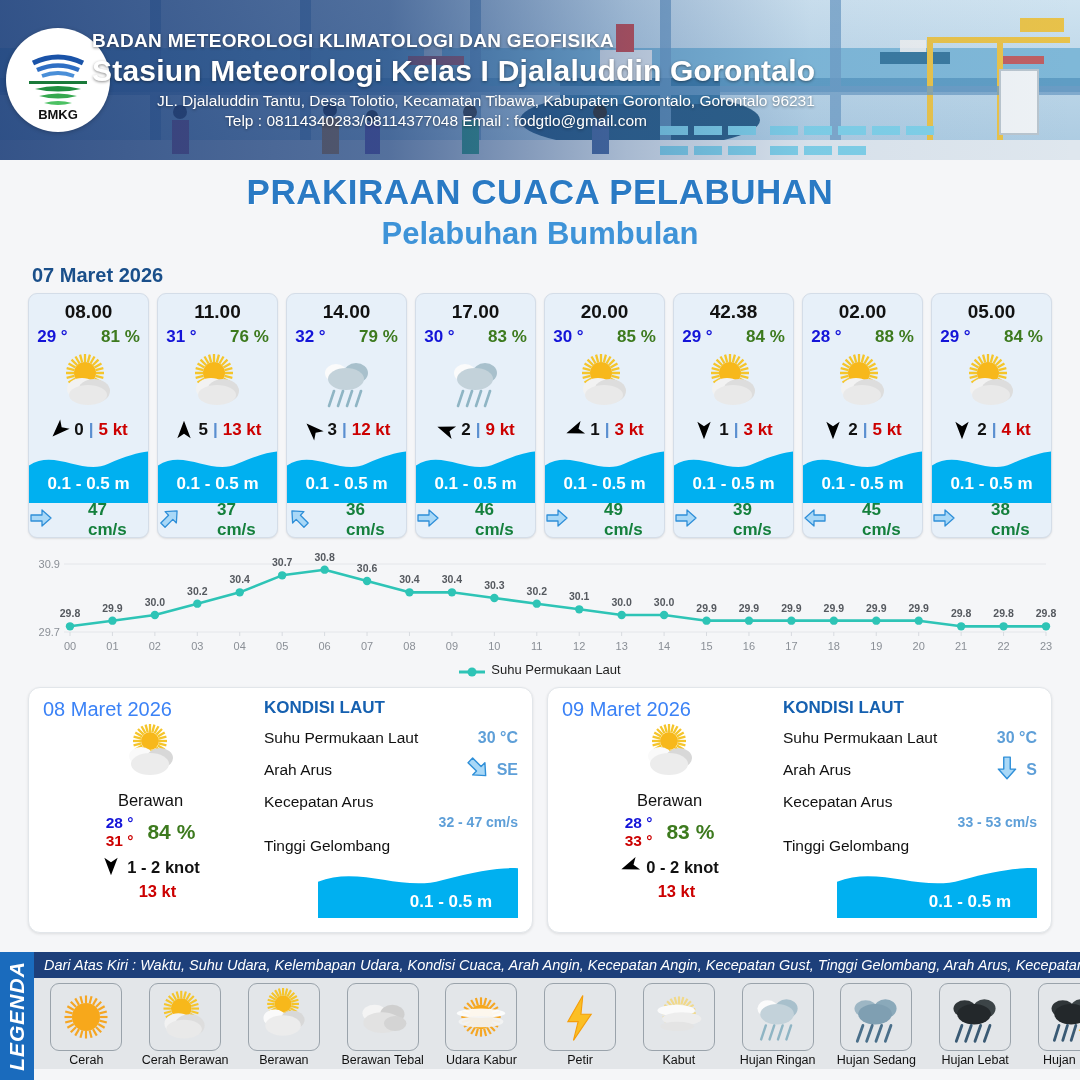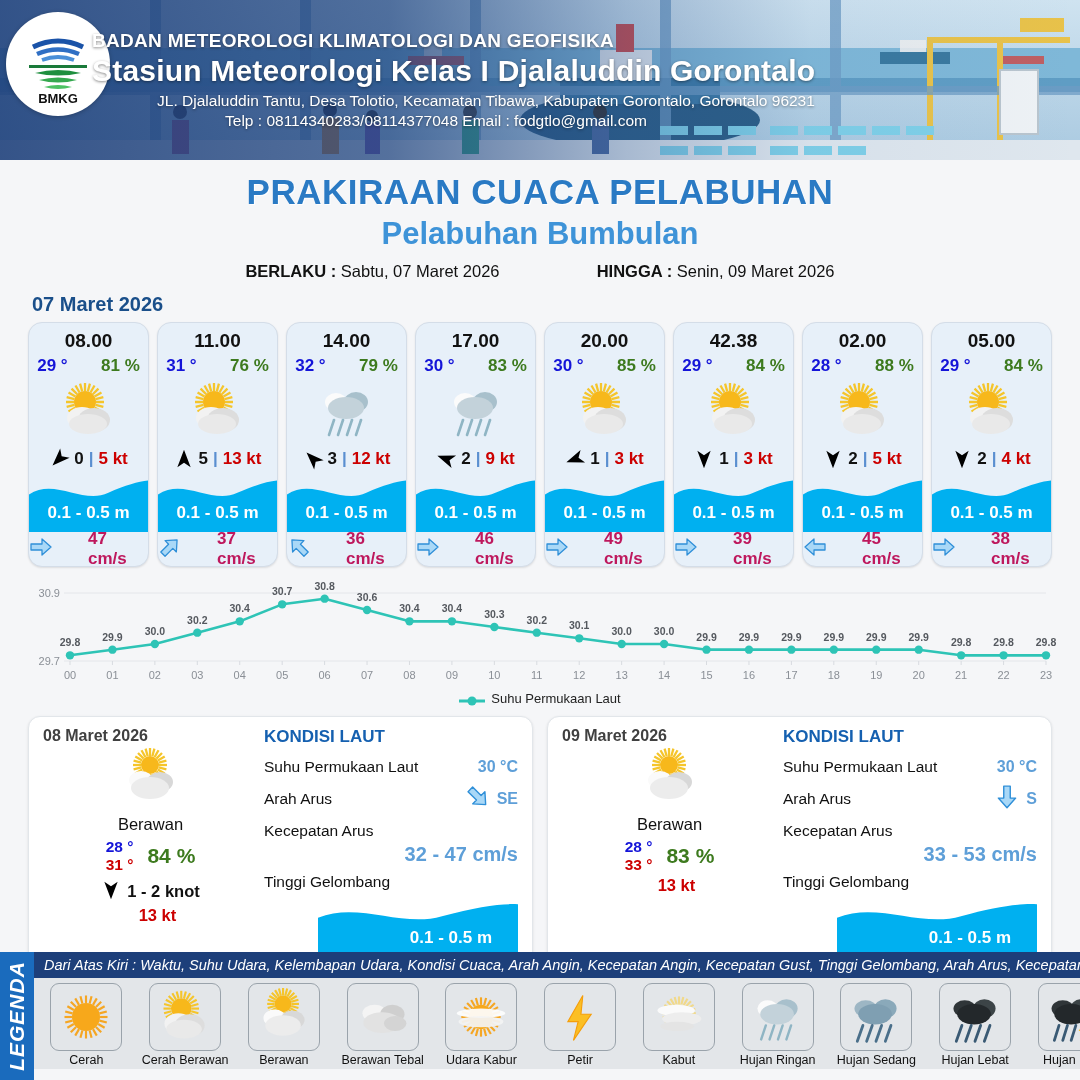--- a/index.html
+++ b/index.html
@@ -25,21 +25,21 @@
   }
   .hdr-text {
     position: absolute; left: 92px; top: 30px; right: 10px;
     color: #fff; text-shadow: 0 1px 3px rgba(0,0,0,.45);
   }
   .hdr-l1 { font-size: 19px; font-weight: bold; letter-spacing: .3px; }
   .hdr-l2 { font-size: 30px; font-weight: bold; margin-top: 2px; letter-spacing: .2px;}
   .hdr-l3 { font-size: 15.5px; margin-top: 4px; text-align:center; padding-right:190px;}
   .hdr-l4 { font-size: 15.5px; margin-top: 2px; text-align:center; padding-right:290px;}
   .logo {
-    position: absolute; left: 6px; top: 12px;
+    position: absolute; left: 6px; top: 28px;
     width: 104px; height: 104px; border-radius: 50%;
     background: #fff; display:flex; align-items:center; justify-content:center;
     box-shadow: 0 1px 4px rgba(0,0,0,.25);
   }
 
   
   .title-wrap { text-align: center; padding-top: 12px; }
   .title-main {
     font-size: 35px; font-weight: bold; color: #2a7ac4;
     letter-spacing: .5px; font-stretch: condensed;
@@ -51,78 +51,78 @@
   .validity .gap { display:inline-block; width: 88px; }
 
   
   .date-row { padding: 12px 0 6px 32px; }
   .date-label { font-size: 20px; font-weight: bold; color: #1a4f8a; }
 
   
   .cards { display: flex; gap: 8px; padding: 0 28px; }
   .card {
     width: 128px; background: #e7f0f9;
-    border: 1px solid #d4dde8; border-radius: 14px;
+    border: 1px solid #d4dde8; border-radius: 9px;
     overflow: hidden; position: relative;
     box-shadow: 0 1px 2px rgba(0,0,0,.10);
   }
   .c-time { text-align:center; font-size: 19px; font-weight: bold; color:#111; padding-top:7px;}
   .c-vals { display:flex; justify-content:space-around; align-items:center; padding: 4px 6px 0; }
   .c-temp { font-size: 17px; font-weight: bold; color: #1414d8; }
   .c-hum  { font-size: 17px; font-weight: bold; color: #3d7a1e; margin-left: 29px; }
   .c-icon { height: 66px; display:flex; align-items:center; justify-content:center; margin-top:2px;}
   .c-wind { display:flex; align-items:center; justify-content:center; gap:5px; height:30px; }
   .c-wdir { width:20px; height:20px; display:flex; align-items:center; justify-content:center;}
   .c-wdeg { font-size:17px; font-weight:bold; color:#111; }
   .c-bar  { color:#5a8fd0; font-size:17px; font-weight:bold; }
   .c-kt   { font-size:17px; font-weight:bold; color:#cc0000; }
   .c-wave { position: relative; height: 56px; margin-top:2px; }
   .c-wave svg { position:absolute; left:0; top:0; }
   .c-wavetxt {
     position:absolute; left:0; right:0; bottom:9px; text-align:center;
     font-size:17px; font-weight:bold; color:#fff;
   }
   .c-cur { display:flex; align-items:center; justify-content:center; gap:7px; height:34px; }
-  .c-curtxt { font-size:17px; font-weight:bold; color:#be185d;margin-left:28px; }
+  .c-curtxt { font-size:17px; font-weight:bold; color:#15803d;margin-left:28px; }
 
   
   .chart-box { position: relative; margin: 12px 24px 0 24px; height: 110px; }
   .chart-svg { display:block; }
   .chart-legend {
     display:flex; align-items:center; justify-content:center; gap:6px;
     margin-top: 2px; font-size: 13px; color:#222;
   }
   .cl-mark { width:26px; height:10px; position:relative; }
 
   
   .days { display:flex; gap: 14px; padding: 10px 28px 0; }
   .day {
     flex:1; background:#fff; border:1px solid #e2e6ea; border-radius:12px;
     box-shadow: 0 1px 3px rgba(0,0,0,.10);
     padding: 10px 14px 12px; display:flex; min-height: 240px;
   }
   .day-left { width: 215px; }
-  .day-date { font-size:16px; font-weight:bold; color:#404040; }
+  .day-date { font-size:20px; font-weight:normal; color:#3b82f6; }
   .day-ico { height:64px; display:flex; align-items:center; justify-content:center; margin-top:2px;}
   .day-cond { text-align:center; font-size:16.5px; color:#111; margin-top:4px;}
   .day-tr { display:flex; align-items:center; justify-content:center; gap:14px; margin-top:4px;}
   .day-temps { font-size:15.5px; font-weight:bold; line-height:1.15; }
   .dt-min { color:#1414d8; }
   .dt-max { color:#cc0000; }
   .day-hum { font-size:21px; font-weight:bold; color:#3d7a1e; }
   .day-wind { display:flex; align-items:center; justify-content:center; gap:6px; margin-top:6px; }
   .day-wtxt { font-size:16.5px; font-weight:bold; color:#111; }
   .day-gust { text-align:center; font-size:16.5px; font-weight:bold; color:#cc0000; margin-top:2px; padding-left:14px;}
   .day-right { flex:1; position:relative; padding-left:6px; }
   .kl-title { font-size:17px; font-weight:bold; color:#1560b0; margin-bottom:4px;}
   .kl-row { display:flex; align-items:center; justify-content:space-between; height:32px;}
   .kl-lbl { font-size:15.5px; color:#111; }
   .kl-val { font-size:16px; font-weight:bold; color:#5e9fd8; }
   .kl-dir { display:flex; align-items:center; gap:6px; }
-  .kl-spd { text-align:right; font-size:20px; font-weight:bold; color:#5e9fd8; margin-top:-4px;}
+  .kl-spd { text-align:right; font-size:14px; font-weight:bold; color:#5e9fd8; margin-top:-4px;}
   .kl-wave { position:relative; height:56px; margin-top:2px; }
   .kl-wave svg { position:absolute; right:0; top:0; }
   .kl-wavetxt { position:absolute; right:26px; bottom:8px; font-size:17px; font-weight:bold; color:#fff;}
 
   
   .legend-sec { position:absolute; left:0; bottom:0; width:1080px; height:128px; display:flex; }
   .leg-side {
     width: 34px; background:#1a6bbd; display:flex; align-items:center; justify-content:center;
   }
   .leg-side span {
@@ -272,27 +272,20 @@
     <div class="hdr-l1">BADAN METEOROLOGI KLIMATOLOGI DAN GEOFISIKA</div>
     <div class="hdr-l2">Stasiun Meteorologi Kelas I Djalaluddin Gorontalo</div>
     <div class="hdr-l3">JL. Djalaluddin Tantu, Desa Tolotio, Kecamatan Tibawa, Kabupaten Gorontalo, Gorontalo 96231</div>
     <div class="hdr-l4">Telp : 08114340283/08114377048 Email : fodgtlo@gmail.com</div>
   </div>
 </div>
 
 <div class="title-wrap">
   <div class="title-main">PRAKIRAAN CUACA PELABUHAN</div>
   <div class="title-sub">Pelabuhan Bumbulan</div>
-  <div class="validity">
-    <span class="lbl">BERLAKU :</span>
-    <span>Sabtu, 07 Maret 2026</span>
-    <span class="gap"></span>
-    <span class="lbl">HINGGA :</span>
-    <span>Senin, 09 Maret 2026</span>
-  </div>
 </div>
 
 <div class="date-row">
   <span class="date-label">07 Maret 2026</span>
 </div>
 
 <div class="cards" id="cards">
     <div class="card">
     <div class="c-time">08.00</div>
     <div class="c-vals">
@@ -987,20 +980,26 @@
           </svg>
         </div>
       <div class="day-cond">Berawan</div>
       <div class="day-tr">
         <div class="day-temps">
           <div class="dt-min">28 °</div>
           <div class="dt-max">33 °</div>
         </div>
         <div class="day-hum">83 %</div>
       </div>
+      <div class="day-wind">
+        <span><svg width="20" height="20" viewBox="0 0 24 24" style="transform:rotate(250deg)">
+    <path d="M12 1 L20 22 L12 16.5 L4 22 Z" fill="#000"></path>
+            </svg></span>
+        <span class="day-wtxt">0  - 2 knot</span>
+      </div>
       <div class="day-gust">13 kt</div>
     </div>
     <div class="day-right">
       <div class="kl-title">KONDISI LAUT</div>
       <div class="kl-row">
         <span class="kl-lbl">Suhu Permukaan Laut</span>
         <span class="kl-val">30 °C</span>
       </div>
       <div class="kl-row">
         <span class="kl-lbl">Arah Arus</span>

